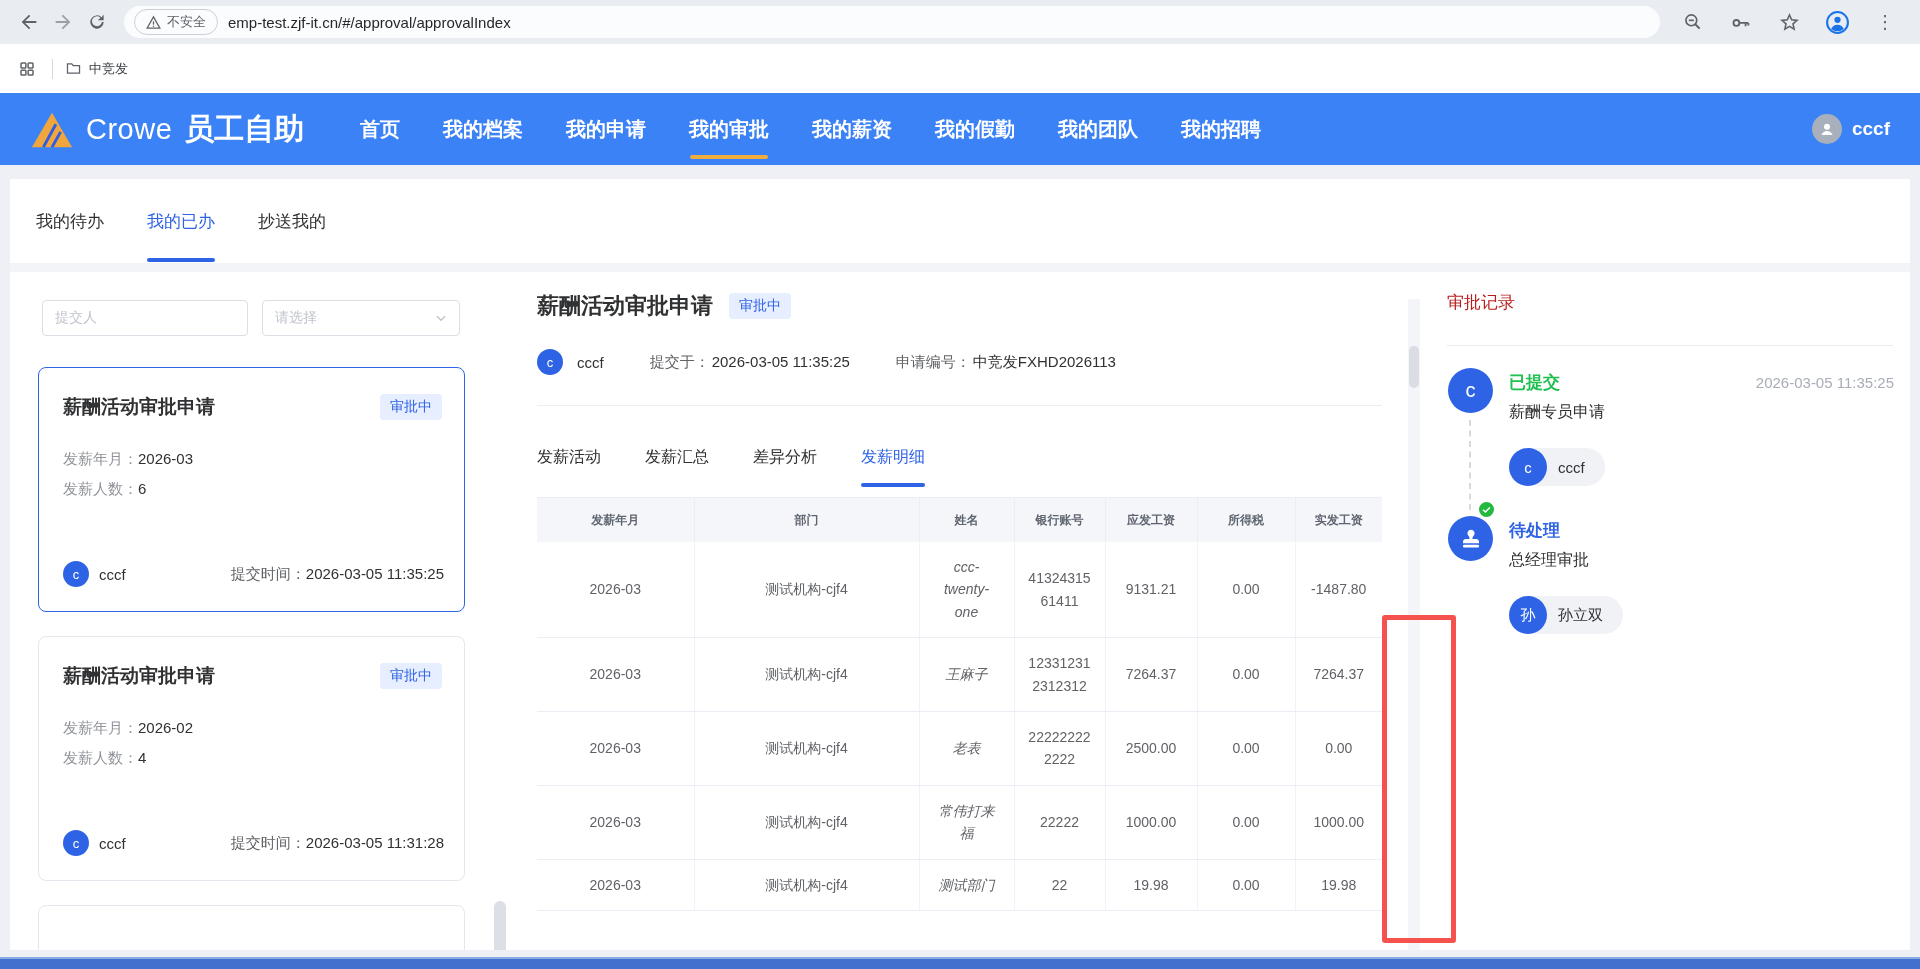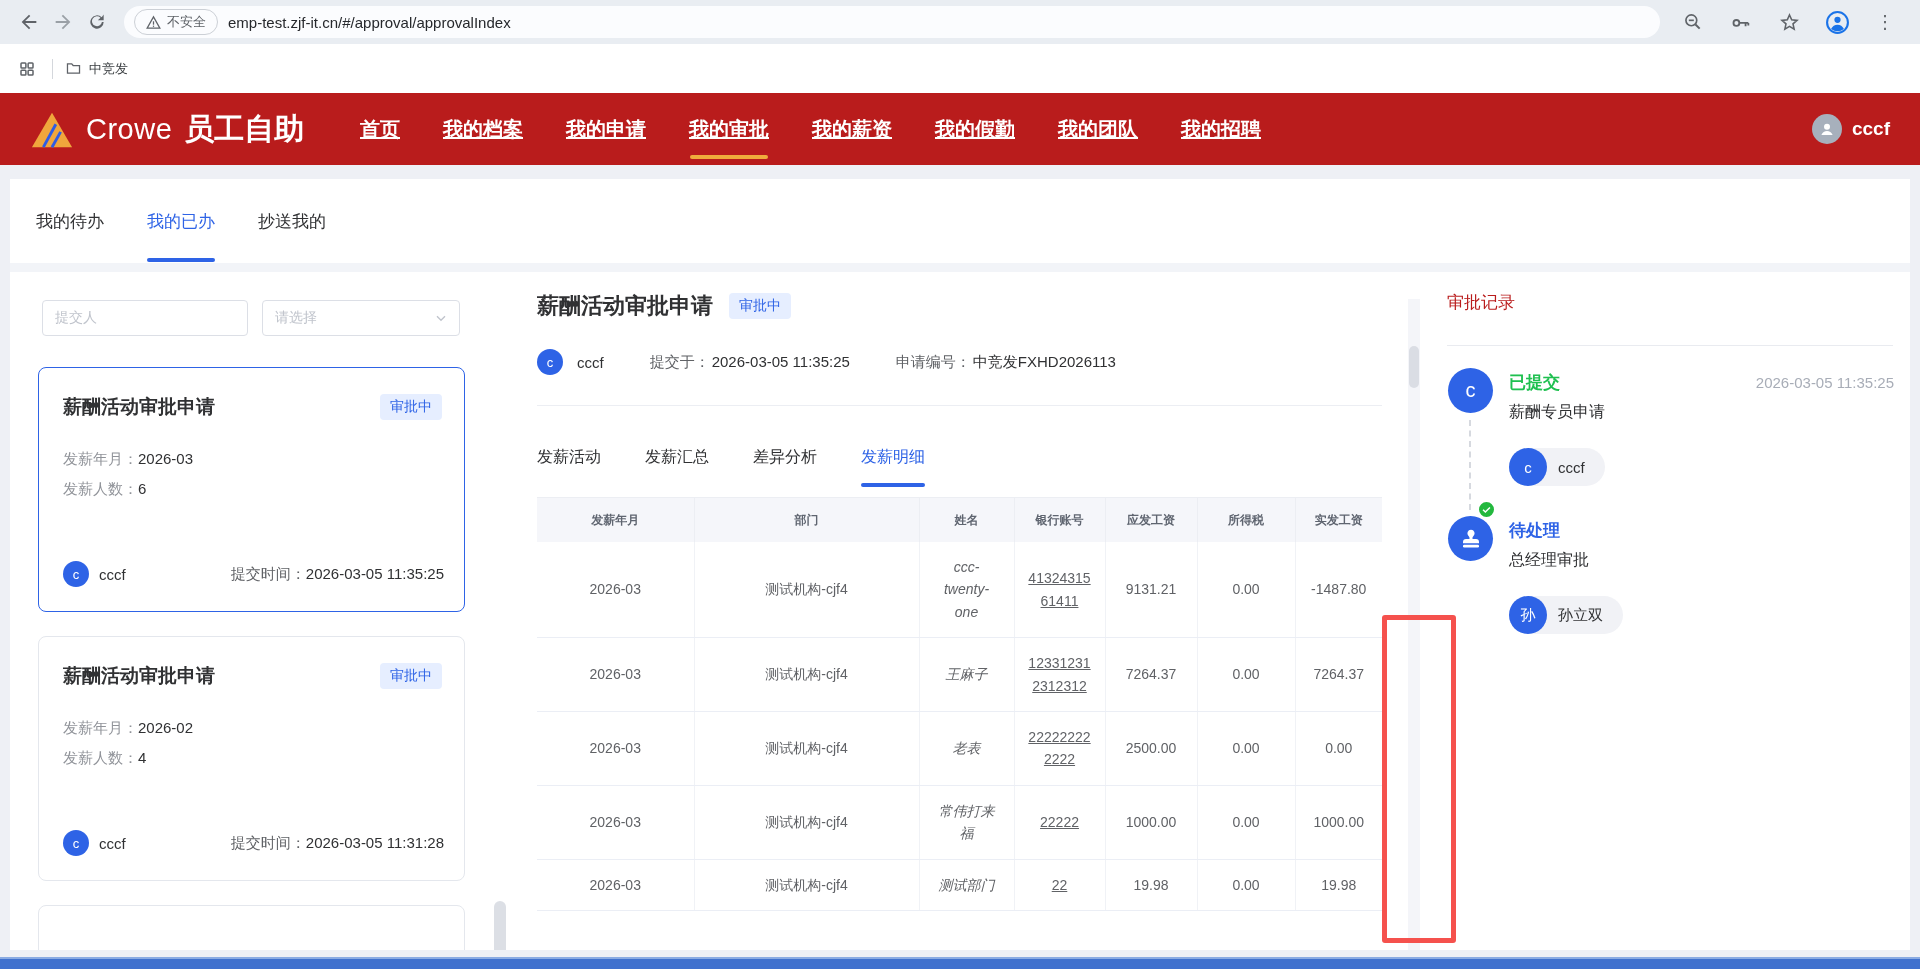--- a/index.html
+++ b/index.html
@@ -14,26 +14,26 @@
   .url { font-size:15px; color:#26282c; white-space:nowrap; }
   .b-right { display:flex; align-items:center; gap:14px; padding:0 6px; }
   .dots { font-size:18px; color:#5f6368; letter-spacing:0; }
 
   
   .bookmarks { height:49px; background:#ffffff; display:flex; align-items:center; padding:0 14px; gap:12px; }
   .bm-sep { width:1px; height:20px; background:#d4d7dc; }
   .bm-item { display:flex; align-items:center; gap:7px; font-size:13px; color:#3c4043; cursor:pointer; }
 
   
-  .navbar { height:72px; background:#b91c1c; display:flex; align-items:center; padding:0 30px; color:#fff; }
+  .navbar { height:72px; background:#3b82f6; display:flex; align-items:center; padding:0 30px; color:#fff; }
   .logo { display:flex; align-items:center; gap:12px; min-width:330px; }
   .brand { font-size:29px; font-weight:500; letter-spacing:.5px; }
   .appname { font-size:30px; font-weight:bold; }
   .nav-items { display:flex; gap:43px; margin-right:auto; }
-  .nav-item { position:relative; height:72px; display:flex; align-items:center; font-size:20px; font-weight:600; cursor:pointer; white-space:nowrap;text-decoration:underline; }
+  .nav-item { position:relative; height:72px; display:flex; align-items:center; font-size:20px; font-weight:600; cursor:pointer; white-space:nowrap; }
   .nav-item.active::after { content:""; position:absolute; left:50%; transform:translateX(-50%); bottom:6px; width:78px; height:4px; border-radius:2px; background:#f0ac3c; }
   .nav-user { display:flex; align-items:center; gap:10px; cursor:pointer; }
   .nav-avatar { width:30px; height:30px; border-radius:50%; background:#a7b0bc; display:flex; align-items:center; justify-content:center; }
   .nav-username { font-size:19px; font-weight:bold; }
 
   
   .panel { position:absolute; left:10px; top:179px; width:1900px; height:771px; background:#fff; overflow:hidden; }
 
   .tabs { position:absolute; left:26px; top:0; height:84px; display:flex; gap:43px; align-items:center; }
   .tab { position:relative; height:84px; display:flex; align-items:center; font-size:17px; color:#303133; cursor:pointer; }
@@ -78,21 +78,21 @@
   .subtab.active::after { content:""; position:absolute; left:0; right:0; bottom:0; height:4px; background:#2e63e6; border-radius:2px; }
   .subtabs-divider { position:absolute; left:527px; top:318px; width:845px; height:1px; background:#eceef3; }
 
   .detail-table { position:absolute; left:527px; top:319px; width:845px; height:452px; overflow:hidden; }
   table { border-collapse:collapse; table-layout:fixed; width:845px; font-size:14px; color:#606266; }
   th { background:#f5f6fa; height:44px; font-size:12px; font-weight:600; color:#5f6570; border-right:1px solid #eceef3; }
   th:last-child { border-right:none; }
   td { text-align:center; padding:14px 8px; border-bottom:1px solid #ebeef5; border-right:1px solid #f0f2f6; line-height:1.6; }
   td:last-child { border-right:none; }
   td:nth-child(3) { padding:14px 14px;font-style:italic; }
-  td:nth-child(4) { word-break:break-all; padding:14px 12px;text-decoration:underline; }
+  td:nth-child(4) { word-break:break-all; padding:14px 12px; }
 
   .mid-scrolltrack { position:absolute; left:1398px; top:120px; width:12px; height:651px; background:#f4f5f9; }
   .mid-scrollthumb { position:absolute; left:1399px; top:167px; width:10px; height:42px; background:#dadde4; border-radius:5px; }
 
   .red-annotation { position:absolute; left:1372px; top:436px; width:74px; height:328px; border:5px solid #f5514d; border-radius:3px; }
 
   
   .right-title { position:absolute; left:1437px; top:112px; font-size:17px; font-weight:500; color:#b91c1c; }
   .right-divider { position:absolute; left:1437px; top:166px; width:446px; height:1px; background:#e9ebf0; }
   .approval { position:absolute; left:1438px; top:189px; width:446px; }

